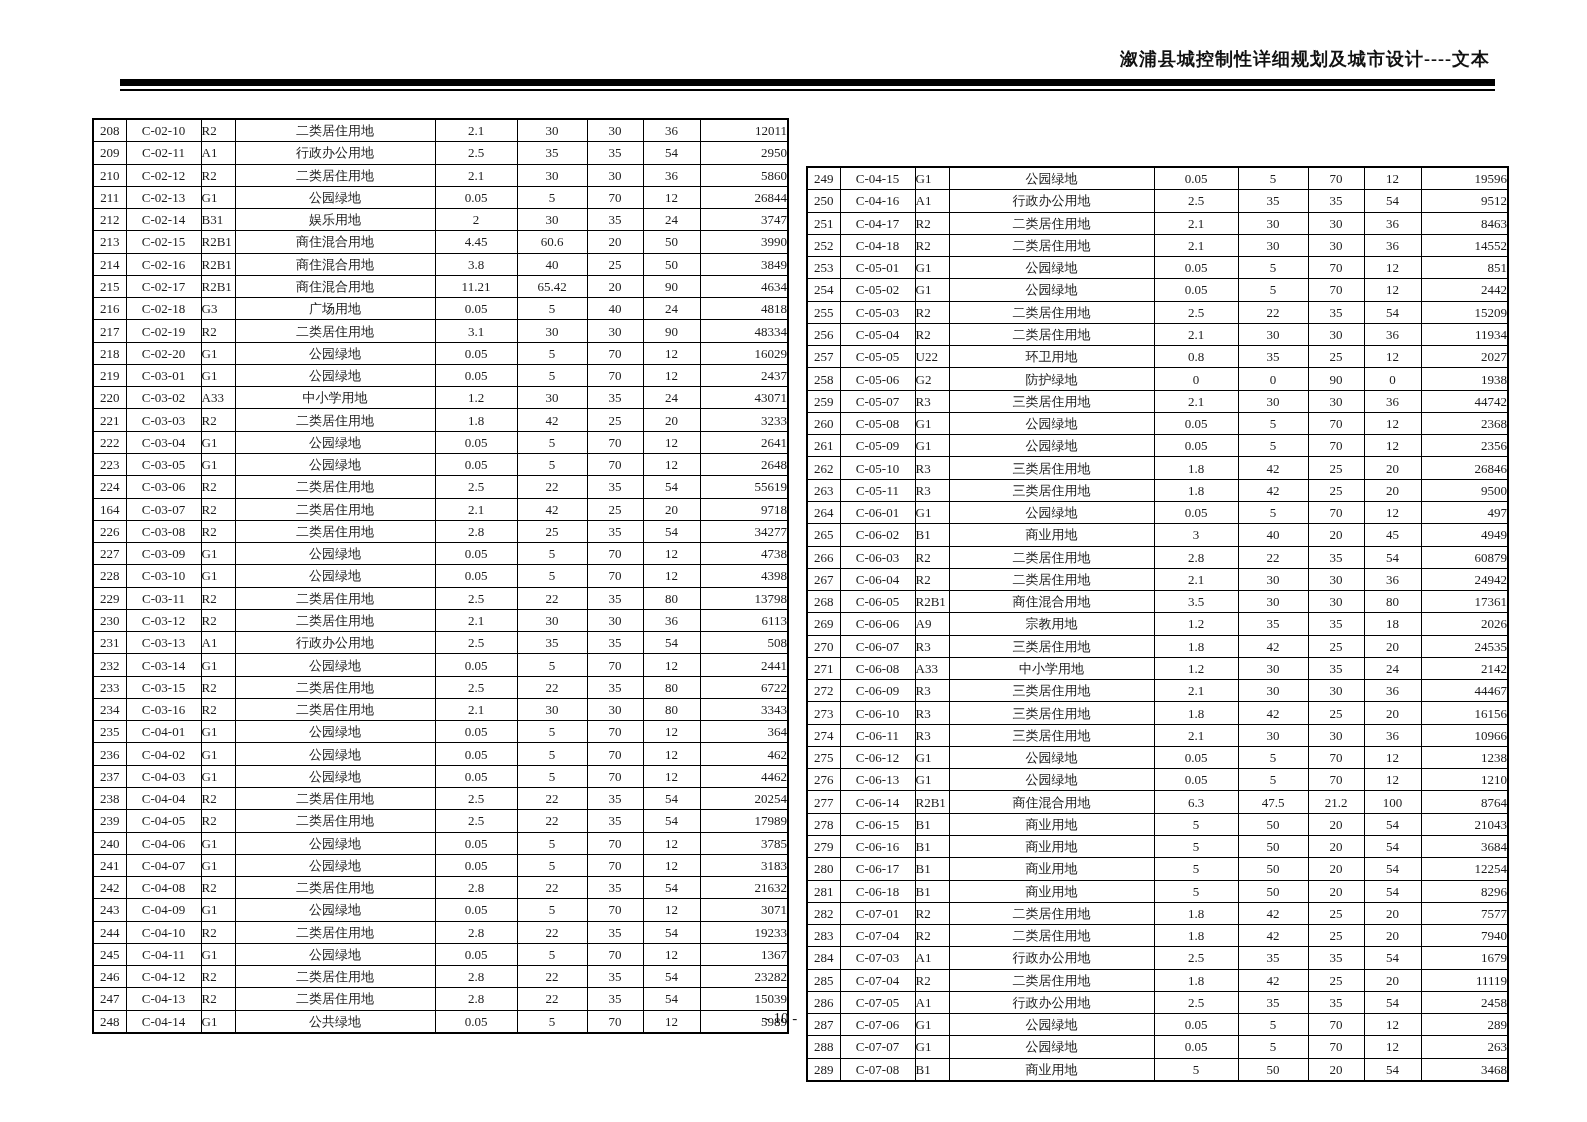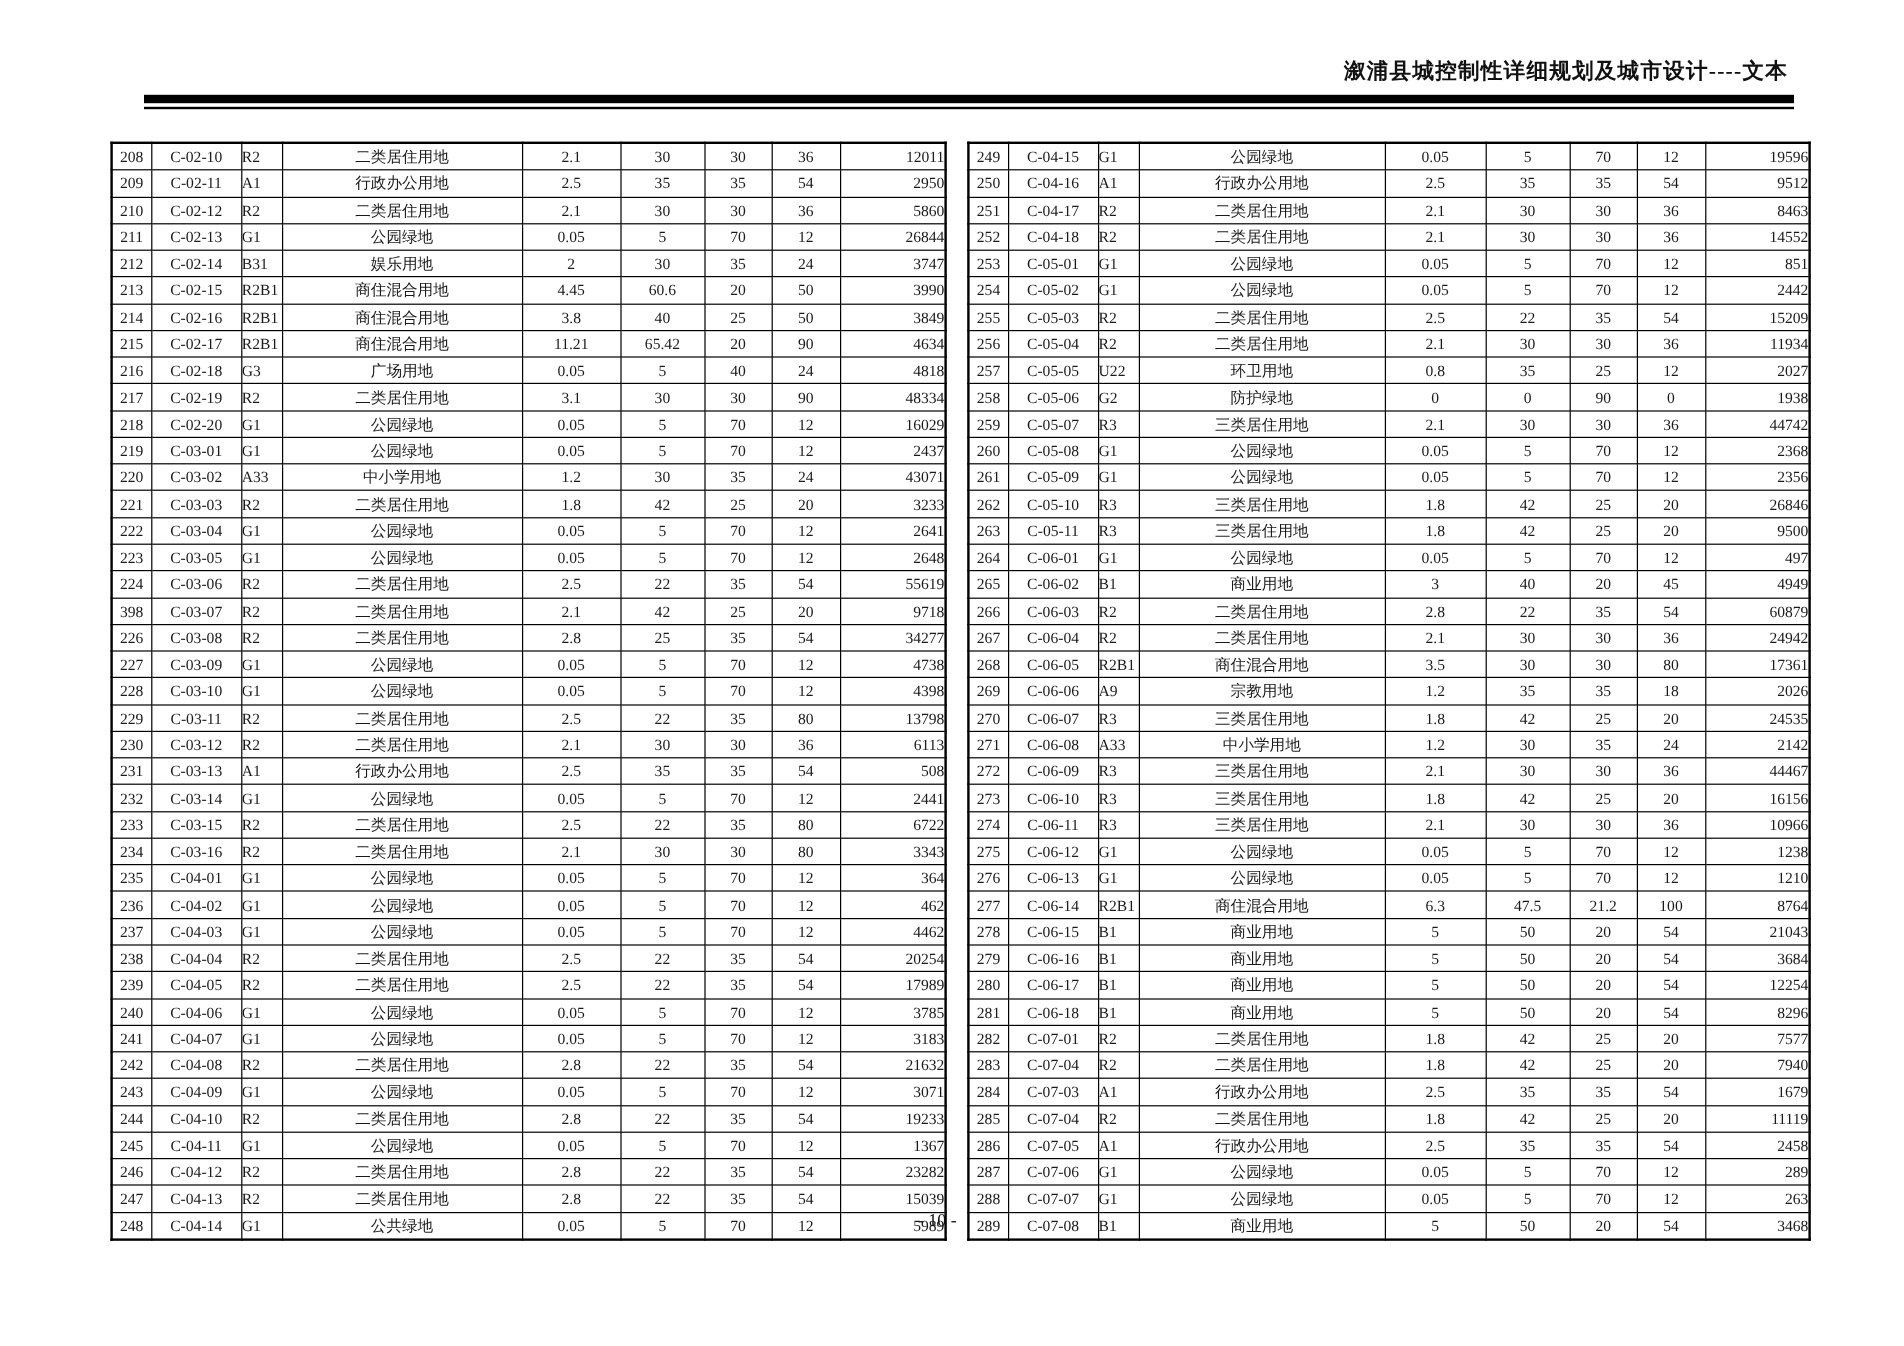--- a/index.html
+++ b/index.html
@@ -48,21 +48,21 @@
     border-collapse: collapse;
     table-layout: fixed;
     height: 872px;
     font-size: 13px;
     line-height: 1;
     position: absolute;
     top: 0;
     border-radius: 29px;
   }
   table.landuse.left  { left: 0;     width: 695px; }
-  table.landuse.right { left: 714px; width: 701px; }
+  table.landuse.right { left: 714px; width: 701px; margin-top: 48px; }
   table.landuse { border: 2px solid #000; }
   table.landuse td {
     border: 1px solid #000;
     padding: 0;
     height: 21.27px;
     overflow: hidden;
     white-space: nowrap;
     color: #1a1a1a;
   }
   td.c0 { text-align: center; }
@@ -286,21 +286,21 @@
             <td class="c1">C-03-06</td>
             <td class="c2">R2</td>
             <td class="c3">二类居住用地</td>
             <td class="c4">2.5</td>
             <td class="c5">22</td>
             <td class="c6">35</td>
             <td class="c7">54</td>
             <td class="c8">55619</td>
           </tr>
           <tr>
-            <td class="c0">398</td>
+            <td class="c0">164</td>
             <td class="c1">C-03-07</td>
             <td class="c2">R2</td>
             <td class="c3">二类居住用地</td>
             <td class="c4">2.1</td>
             <td class="c5">42</td>
             <td class="c6">25</td>
             <td class="c7">20</td>
             <td class="c8">9718</td>
           </tr>
           <tr>

